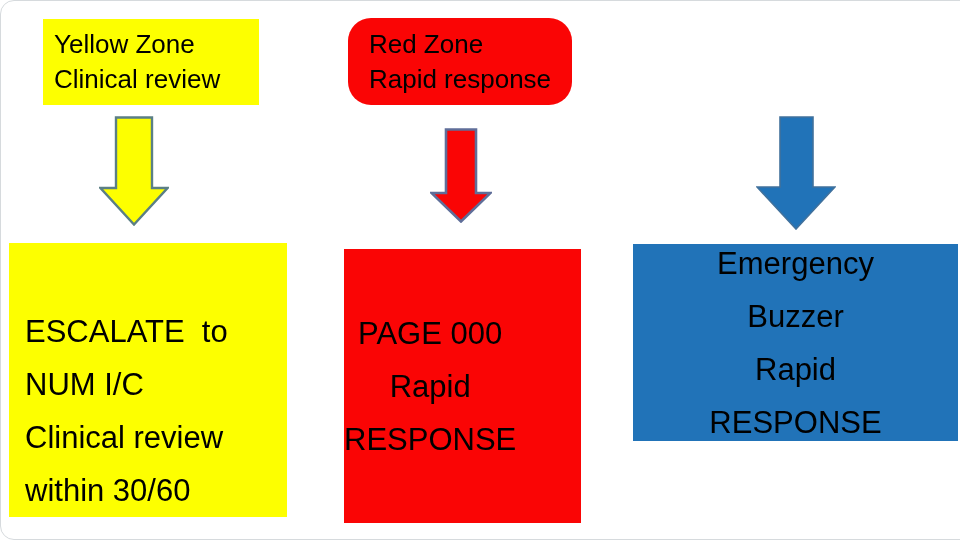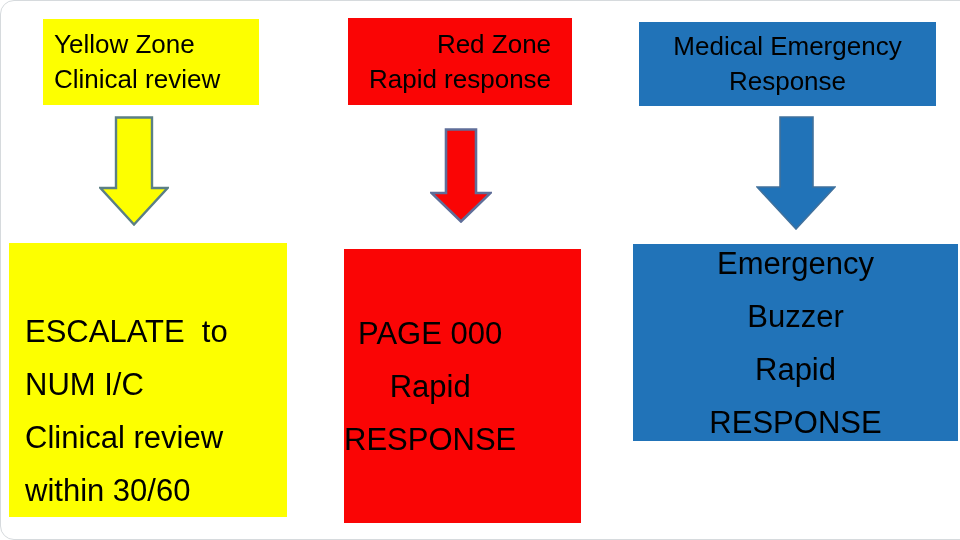--- a/index.html
+++ b/index.html
@@ -30,21 +30,21 @@
     white-space: pre-wrap;
     color: var(--text-color);
   }
   .fill-yellow { background: var(--zone-yellow); }
   .fill-red    { background: var(--zone-red); }
   .fill-blue   { background: var(--zone-blue); }
 
   
   .hdr { font-size: 26px; line-height: 35px; }
   .hdr-yellow { left: 42px;  top: 18px; width: 216px; height: 86px; align-items: flex-start; padding-left: 11px; text-align: left; }
-  .hdr-red    { left: 347px; top: 17px; width: 224px; height: 87px; align-items: center; text-align: right; }
+  .hdr-red    { left: 347px; top: 17px; width: 224px; height: 87px; align-items: center; text-align: left; border-radius: 23px; }
   .hdr-blue   { left: 638px; top: 21px; width: 297px; height: 84px; align-items: center; text-align: center; }
 
   
   .act { font-size: 31px; line-height: 53px; }
   .act-yellow { left: 8px;   top: 242px; width: 278px; height: 274px; align-items: flex-start; padding-left: 16px; text-align: left; justify-content: flex-end; }
   .act-red    { left: 343px; top: 248px; width: 237px; height: 274px; align-items: flex-start; text-align: center; }
   .act-blue   { left: 632px; top: 243px; width: 325px; height: 197px; align-items: center; text-align: center; }
 
   
   .arrow { position: absolute; display: block; }
@@ -80,24 +80,20 @@
   </div>
   <svg class="arrow arrow-red" viewBox="0 0 62 95" aria-hidden="true">
     <polygon points="16,1.5 46,1.5 46,65 60.5,65 31,93.5 1.5,65 16,65"></polygon>
   </svg>
   <div class="box act act-red fill-red">
     <span class="txt">PAGE 000
 Rapid
 RESPONSE</span>
   </div>
 
-  <div class="box hdr hdr-blue fill-blue">
-    <span class="txt">Medical Emergency
-Response</span>
-  </div>
   <svg class="arrow arrow-blue" viewBox="0 0 80 114" aria-hidden="true">
     <polygon points="24,1 57,1 57,71 79,71 40,113 1,71 24,71"></polygon>
   </svg>
   <div class="box act act-blue fill-blue">
     <span class="txt">Emergency
 Buzzer
 Rapid
 RESPONSE</span>
   </div>
 

